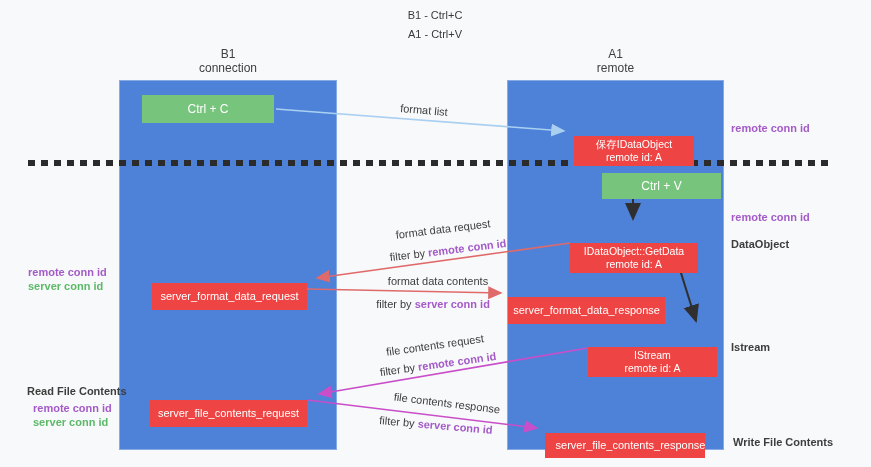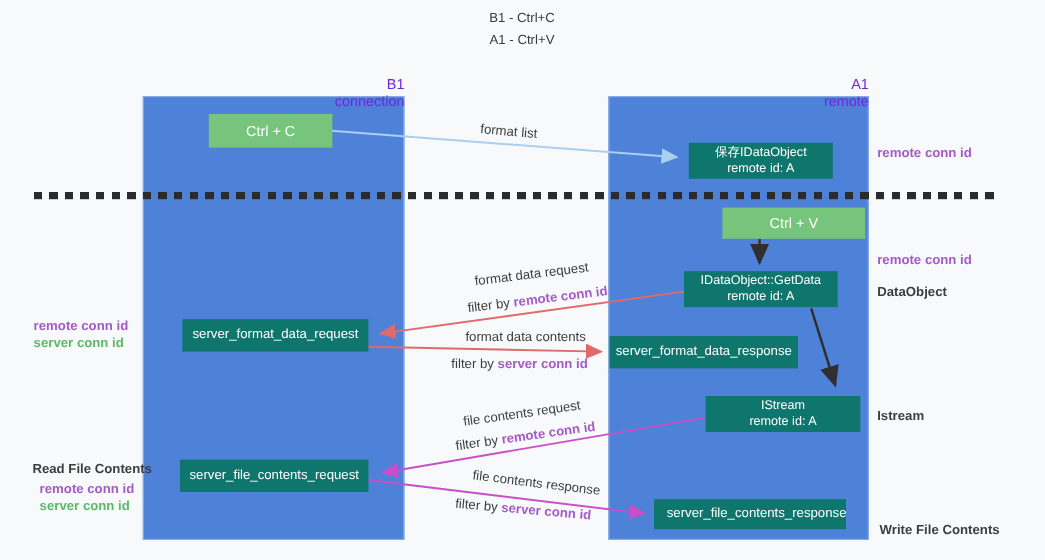--- a/index.html
+++ b/index.html
@@ -16,22 +16,22 @@
 
   
   .title {
     left: 300px; top: 6px; width: 270px;
     text-align: center; font-size: 11px; color: #3a3a3a;
     line-height: 19px; z-index: 5;
   }
 
   
   .col-header {
-    top: 47px; height: 30px; text-align: right;
-    font-size: 12px; color: #6d28d9; line-height: 14px; z-index: 5; margin-top: 16px;
+    top: 47px; height: 30px; text-align: center;
+    font-size: 12px; color: #404040; line-height: 14px; z-index: 5;
   }
   .col-header.left  { left: 119px; width: 218px; }
   .col-header.right { left: 507px; width: 217px; }
 
   
   .lifeline {
     top: 80px; height: 370px;
     background: #4d82d8;
     border: 1px solid #87a9e4;
     z-index: 1;
@@ -46,24 +46,24 @@
     z-index: 3;
   }
 
   
   .node {
     display: flex; align-items: center; justify-content: center;
     text-align: center; color: #ffffff; z-index: 4;
     line-height: 13px;
   }
   .node.green  { background: #77c57c; font-size: 12px; }
-  .node.orange { background: #0f766e; font-size: 11px; }
+  .node.orange { background: #ef4444; font-size: 11px; margin-top: 17px; }
   .node .two-line { font-size: 10.5px; line-height: 13px; }
 
-  .n-ctrl-c    { left: 174px; top: 95px;  width: 103px; height: 28px; justify-content: center; }
+  .n-ctrl-c    { left: 142px; top: 95px;  width: 132px; height: 28px; justify-content: center; }
   .n-save-obj  { left: 574px; top: 119px; width: 120px; height: 30px; }
   .n-ctrl-v    { left: 602px; top: 173px; width: 119px; height: 26px; }
   .n-getdata   { left: 570px; top: 226px; width: 128px; height: 30px; }
   .n-fmt-req   { left: 152px; top: 266px; width: 155px; height: 27px; }
   .n-fmt-resp  { left: 508px; top: 280px; width: 157px; height: 27px; }
   .n-istream   { left: 588px; top: 330px; width: 129px; height: 30px; }
   .n-file-req  { left: 150px; top: 383px; width: 157px; height: 27px; }
   .n-file-resp { left: 545px; top: 416px; width: 160px; height: 25px; padding-left: 11px; }
 
   

